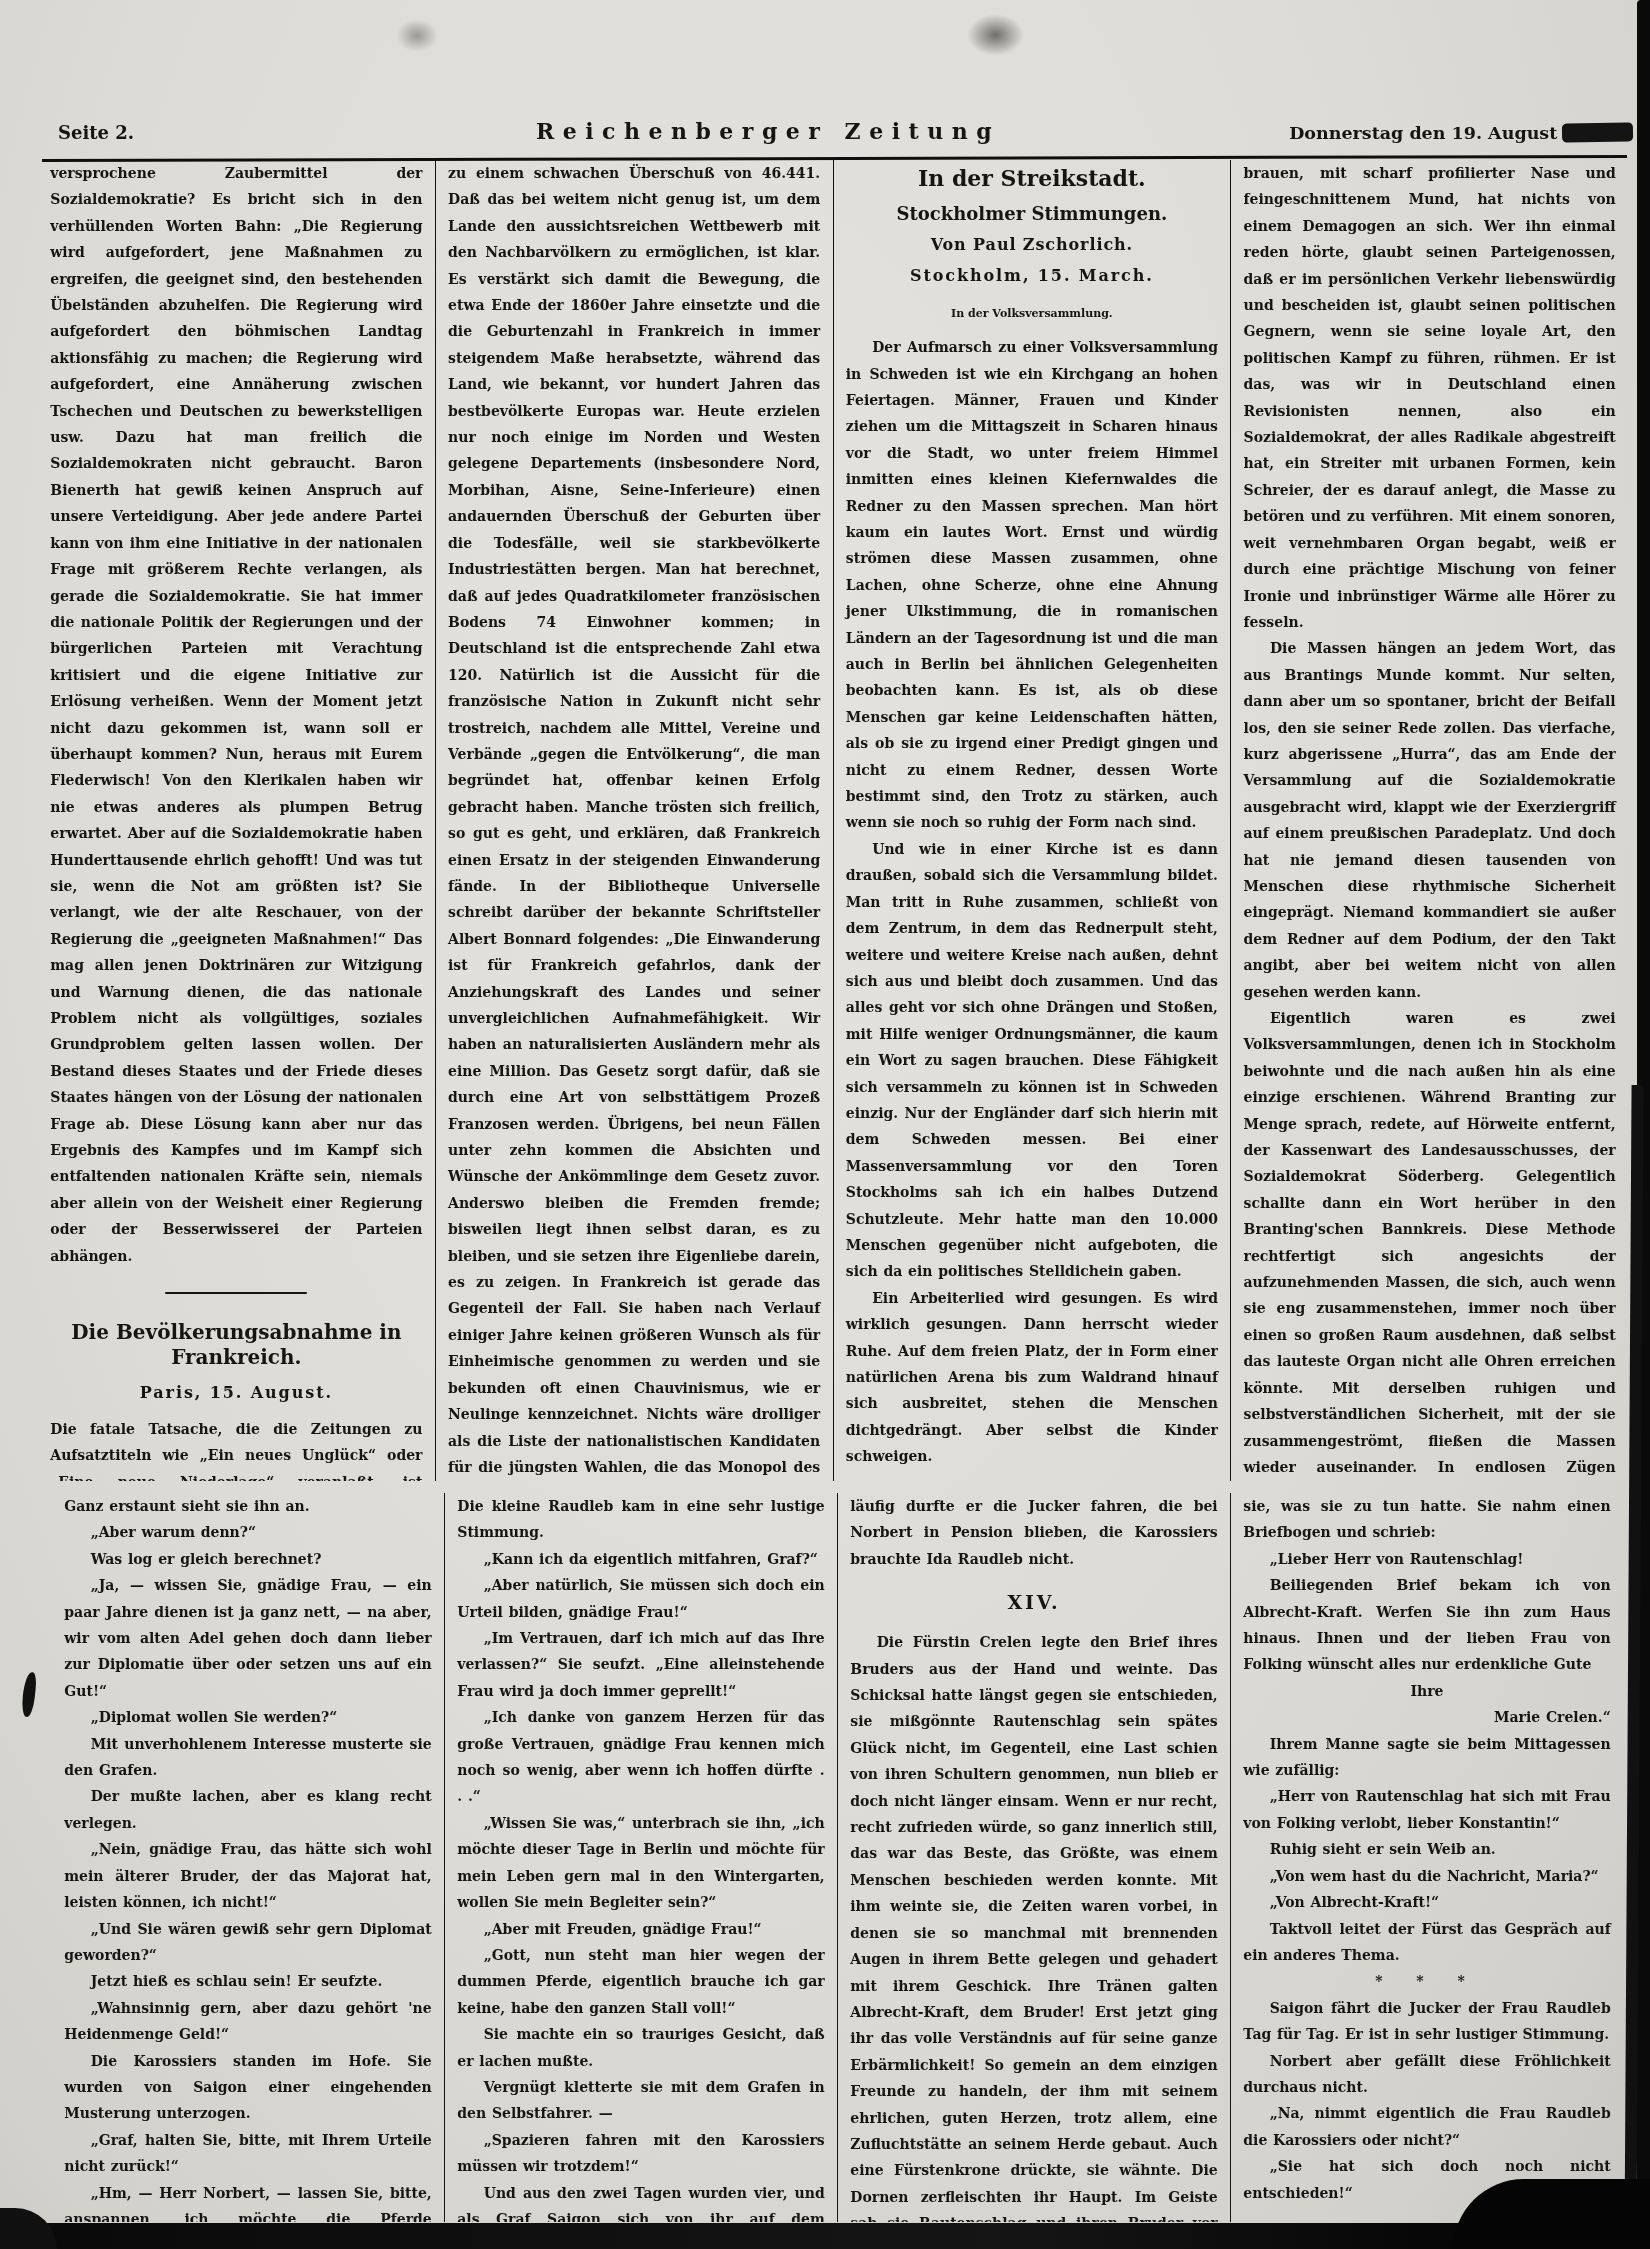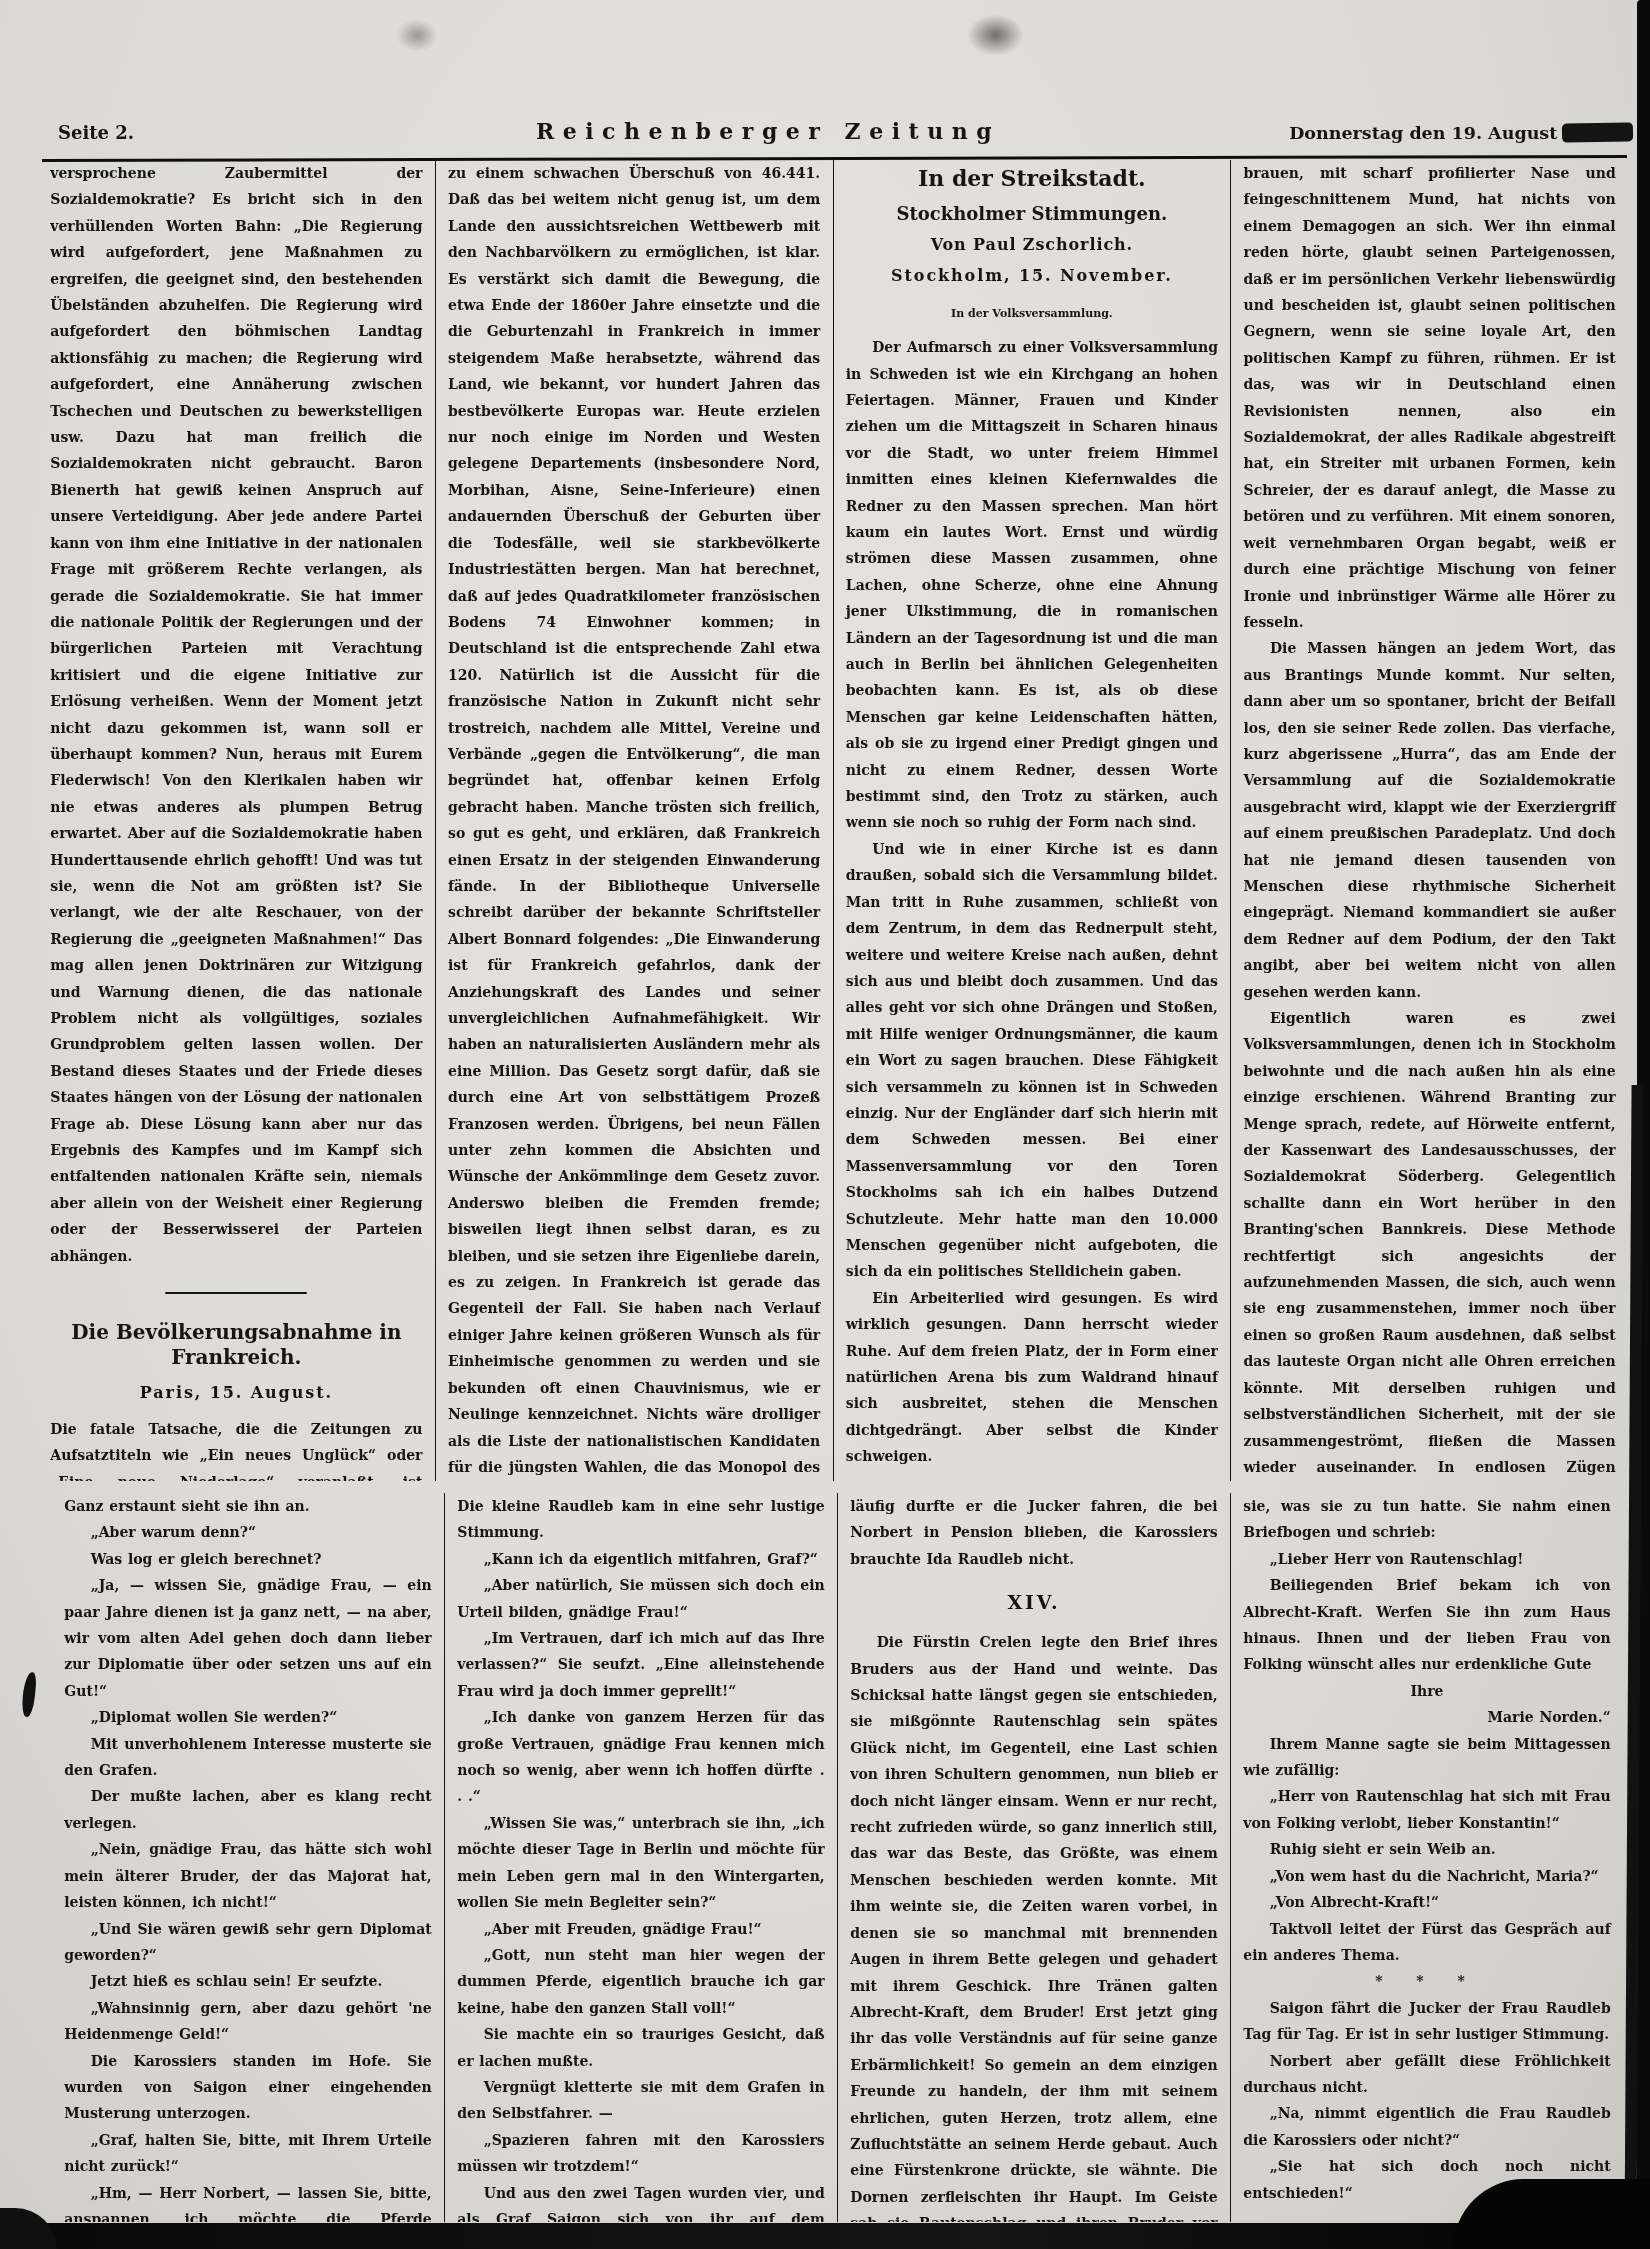--- a/index.html
+++ b/index.html
@@ -77,21 +77,21 @@
     <div class="col cont">
       <div>
           <p>zu einem schwachen Überschuß von 46.441. Daß das bei weitem nicht genug ist, um dem Lande den aussichtsreichen Wettbewerb mit den Nachbarvölkern zu ermöglichen, ist klar. Es verstärkt sich damit die Bewegung, die etwa Ende der 1860er Jahre einsetzte und die die Geburtenzahl in Frankreich in immer steigendem Maße herabsetzte, während das Land, wie bekannt, vor hundert Jahren das bestbevölkerte Europas war. Heute erzielen nur noch einige im Norden und Westen gelegene Departements (insbesondere Nord, Morbihan, Aisne, Seine-Inferieure) einen andauernden Überschuß der Geburten über die Todesfälle, weil sie starkbevölkerte Industriestätten bergen. Man hat berechnet, daß auf jedes Quadratkilometer französischen Bodens 74 Einwohner kommen; in Deutschland ist die entsprechende Zahl etwa 120. Natürlich ist die Aussicht für die französische Nation in Zukunft nicht sehr trostreich, nachdem alle Mittel, Vereine und Verbände „gegen die Entvölkerung“, die man begründet hat, offenbar keinen Erfolg gebracht haben. Manche trösten sich freilich, so gut es geht, und erklären, daß Frankreich einen Ersatz in der steigenden Einwanderung fände. In der Bibliotheque Universelle schreibt darüber der bekannte Schriftsteller Albert Bonnard folgendes: „Die Einwanderung ist für Frankreich gefahrlos, dank der Anziehungskraft des Landes und seiner unvergleichlichen Aufnahmefähigkeit. Wir haben an naturalisierten Ausländern mehr als eine Million. Das Gesetz sorgt dafür, daß sie durch eine Art von selbsttätigem Prozeß Franzosen werden. Übrigens, bei neun Fällen unter zehn kommen die Absichten und Wünsche der Ankömmlinge dem Gesetz zuvor. Anderswo bleiben die Fremden fremde; bisweilen liegt ihnen selbst daran, es zu bleiben, und sie setzen ihre Eigenliebe darein, es zu zeigen. In Frankreich ist gerade das Gegenteil der Fall. Sie haben nach Verlauf einiger Jahre keinen größeren Wunsch als für Einheimische genommen zu werden und sie bekunden oft einen Chauvinismus, wie er Neulinge kennzeichnet. Nichts wäre drolliger als die Liste der nationalistischen Kandidaten für die jüngsten Wahlen, die das Monopol des Patriotismus in Anspruch nahmen; fast alle tragen sie ausländische Namen. Es ist da ein Heilmittel, dessen Mäßigkeit man gegenüber unserer unzureichenden Geburtenzahl unterstreichen muß.“ Das mag richtig sein, aber daß das Heilmittel ausreiche, daran werden wohl selbst nicht allzuviel Leute in Frankreich glauben.</p>
         </div>
 
     </div>
     <div class="col">
       <div class="art-title-lg">In der Streikstadt.</div>
       <div class="art-sub">Stockholmer Stimmungen.</div>
       <div class="art-byline">Von Paul Zschorlich.</div>
-      <div class="art-dateline">Stockholm, 15. November.</div>
+      <div class="art-dateline">Stockholm, 15. March.</div>
       <div class="sec-head">In der Volksversammlung.</div>
       <div>
           <p>Der Aufmarsch zu einer Volksversammlung in Schweden ist wie ein Kirchgang an hohen Feiertagen. Männer, Frauen und Kinder ziehen um die Mittagszeit in Scharen hinaus vor die Stadt, wo unter freiem Himmel inmitten eines kleinen Kiefernwaldes die Redner zu den Massen sprechen. Man hört kaum ein lautes Wort. Ernst und würdig strömen diese Massen zusammen, ohne Lachen, ohne Scherze, ohne eine Ahnung jener Ulkstimmung, die in romanischen Ländern an der Tagesordnung ist und die man auch in Berlin bei ähnlichen Gelegenheiten beobachten kann. Es ist, als ob diese Menschen gar keine Leidenschaften hätten, als ob sie zu irgend einer Predigt gingen und nicht zu einem Redner, dessen Worte bestimmt sind, den Trotz zu stärken, auch wenn sie noch so ruhig der Form nach sind.</p>
           <p>Und wie in einer Kirche ist es dann draußen, sobald sich die Versammlung bildet. Man tritt in Ruhe zusammen, schließt von dem Zentrum, in dem das Rednerpult steht, weitere und weitere Kreise nach außen, dehnt sich aus und bleibt doch zusammen. Und das alles geht vor sich ohne Drängen und Stoßen, mit Hilfe weniger Ordnungsmänner, die kaum ein Wort zu sagen brauchen. Diese Fähigkeit sich versammeln zu können ist in Schweden einzig. Nur der Engländer darf sich hierin mit dem Schweden messen. Bei einer Massenversammlung vor den Toren Stockholms sah ich ein halbes Dutzend Schutzleute. Mehr hatte man den 10.000 Menschen gegenüber nicht aufgeboten, die sich da ein politisches Stelldichein gaben.</p>
           <p>Ein Arbeiterlied wird gesungen. Es wird wirklich gesungen. Dann herrscht wieder Ruhe. Auf dem freien Platz, der in Form einer natürlichen Arena bis zum Waldrand hinauf sich ausbreitet, stehen die Menschen dichtgedrängt. Aber selbst die Kinder schweigen.</p>
         </div>
     </div>
     <div class="col cont">
       <div>
           <p>brauen, mit scharf profilierter Nase und feingeschnittenem Mund, hat nichts von einem Demagogen an sich. Wer ihn einmal reden hörte, glaubt seinen Parteigenossen, daß er im persönlichen Verkehr liebenswürdig und bescheiden ist, glaubt seinen politischen Gegnern, wenn sie seine loyale Art, den politischen Kampf zu führen, rühmen. Er ist das, was wir in Deutschland einen Revisionisten nennen, also ein Sozialdemokrat, der alles Radikale abgestreift hat, ein Streiter mit urbanen Formen, kein Schreier, der es darauf anlegt, die Masse zu betören und zu verführen. Mit einem sonoren, weit vernehmbaren Organ begabt, weiß er durch eine prächtige Mischung von feiner Ironie und inbrünstiger Wärme alle Hörer zu fesseln.</p>
@@ -145,21 +145,21 @@
       <div>
           <p>Die Fürstin Crelen legte den Brief ihres Bruders aus der Hand und weinte. Das Schicksal hatte längst gegen sie entschieden, sie mißgönnte Rautenschlag sein spätes Glück nicht, im Gegenteil, eine Last schien von ihren Schultern genommen, nun blieb er doch nicht länger einsam. Wenn er nur recht, recht zufrieden würde, so ganz innerlich still, das war das Beste, das Größte, was einem Menschen beschieden werden konnte. Mit ihm weinte sie, die Zeiten waren vorbei, in denen sie so manchmal mit brennenden Augen in ihrem Bette gelegen und gehadert mit ihrem Geschick. Ihre Tränen galten Albrecht-Kraft, dem Bruder! Erst jetzt ging ihr das volle Verständnis auf für seine ganze Erbärmlichkeit! So gemein an dem einzigen Freunde zu handeln, der ihm mit seinem ehrlichen, guten Herzen, trotz allem, eine Zufluchtstätte an seinem Herde gebaut. Auch eine Fürstenkrone drückte, sie wähnte. Die Dornen zerfleischten ihr Haupt. Im Geiste sah sie Rautenschlag und ihren Bruder vor sich stehen, den Herbergsvater mit seinem offenen, nicht allzu klugen Gesicht und den verschmitzten Bruder mit dem stechenden Blick seiner Augen. Sie wußte</p>
         </div>
     </div>
     <div class="col">
       <div>
           <p style="text-indent: 0px;">sie, was sie zu tun hatte. Sie nahm einen Briefbogen und schrieb:</p>
           <p>„Lieber Herr von Rautenschlag!</p>
           <p>Beiliegenden Brief bekam ich von Albrecht-Kraft. Werfen Sie ihn zum Haus hinaus. Ihnen und der lieben Frau von Folking wünscht alles nur erdenkliche Gute</p>
           <p class="center">Ihre</p>
-          <p class="right">Marie Norden.“</p>
+          <p class="right">Marie Crelen.“</p>
           <p>Ihrem Manne sagte sie beim Mittagessen wie zufällig:</p>
           <p>„Herr von Rautenschlag hat sich mit Frau von Folking verlobt, lieber Konstantin!“</p>
           <p>Ruhig sieht er sein Weib an.</p>
           <p>„Von wem hast du die Nachricht, Maria?“</p>
           <p>„Von Albrecht-Kraft!“</p>
           <p>Taktvoll leitet der Fürst das Gespräch auf ein anderes Thema.</p>
           <p class="stars">*  *  *</p>
           <p>Saigon fährt die Jucker der Frau Raudleb Tag für Tag. Er ist in sehr lustiger Stimmung.</p>
           <p>Norbert aber gefällt diese Fröhlichkeit durchaus nicht.</p>
           <p>„Na, nimmt eigentlich die Frau Raudleb die Karossiers oder nicht?“</p>

